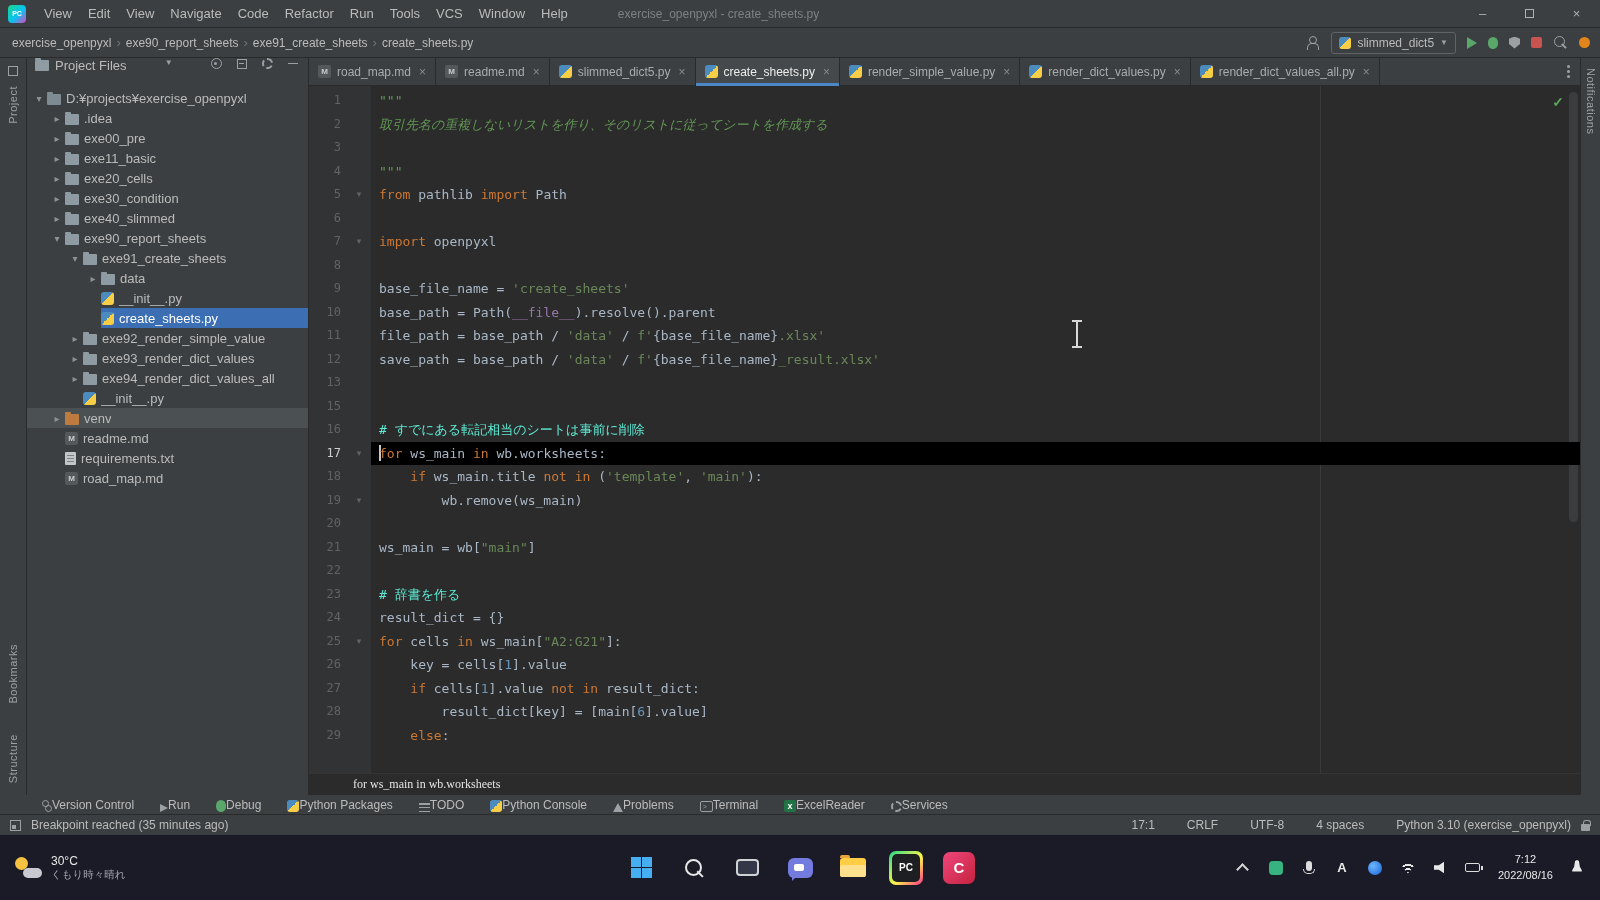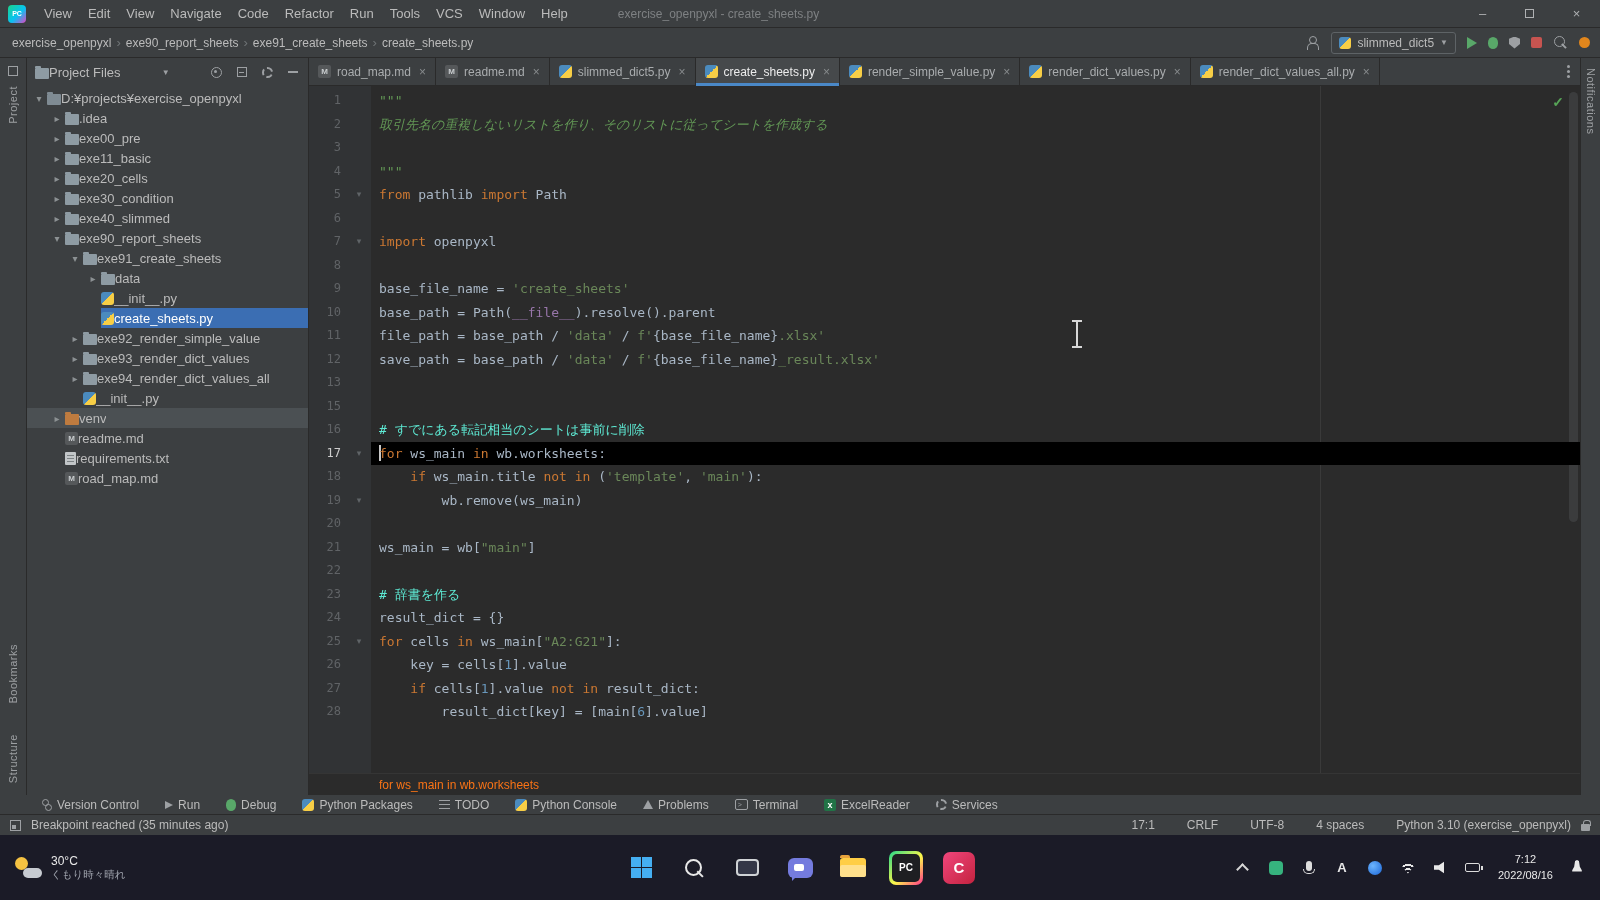--- a/index.html
+++ b/index.html
@@ -39,35 +39,35 @@
   
   #workspace{display:flex;height:737px}
   #left-stripe{width:27px;background:#3C3F41;border-right:1px solid #2A2A2A;display:flex;flex-direction:column;align-items:center;padding:8px 0 12px}
   .vlabel{writing-mode:vertical-rl;transform:rotate(180deg);font-size:11px;color:#9DA0A3;letter-spacing:.5px}
   .vlabel-r{writing-mode:vertical-rl;font-size:11px;color:#9DA0A3;letter-spacing:.5px}
   #left-stripe .stripe-bottom{margin-top:auto;display:flex;flex-direction:column;gap:30px;align-items:center}
   .mini-sq{width:10px;height:10px;border:1px solid #9DA0A3;margin-bottom:10px}
 
   
   #project-panel{width:282px;background:#3C3F41;display:flex;flex-direction:column;border-right:1px solid #2A2A2A}
-  .panel-header{height:28px;display:flex;align-items:center;padding:0 8px;flex:none}
+  .panel-header{height:28px;display:flex;align-items:flex-start;padding:0 8px;gap:6px;flex:none}
   .panel-title{font-size:13px;color:#BBBBBB;white-space:nowrap}
   .ph-icons{margin-left:auto;display:flex;gap:15px;align-items:center;margin-right:2px}
   .icon-locate{width:11px;height:11px;border:1.3px solid #9DA0A3;border-radius:50%;position:relative}
   .icon-locate::after{content:'';position:absolute;left:2.5px;top:2.5px;width:3px;height:3px;border-radius:50%;background:#9DA0A3}
   .icon-collapse{width:10px;height:10px;border:1px solid #9DA0A3;position:relative}
   .icon-collapse::after{content:'';position:absolute;left:1.5px;right:1.5px;top:3.5px;height:1.2px;background:#9DA0A3}
   .icon-gear{width:11px;height:11px;border:2px dashed #9DA0A3;border-radius:50%}
   .icon-hide{width:10px;height:1.6px;background:#9DA0A3}
   #project-tree{flex:1;overflow:hidden;padding-top:2px;font-size:13px}
   .tree-row{height:20px;display:flex;align-items:center;white-space:nowrap;color:#BBBBBB}
   .tree-row .indent{flex:none;height:100%}
   .chev{width:16px;flex:none;text-align:center;color:#8C9193;font-size:10px}
   .rb{display:flex;align-items:center;height:100%;flex:1;min-width:0;padding-right:4px}
-  .tree-label{overflow:hidden;text-overflow:ellipsis}
+  .tree-label{margin-left:5px;overflow:hidden;text-overflow:ellipsis}
   .tree-row.selected .rb{background:#3B6EB3}
   .tree-row.selected .tree-label{color:#FFFFFF}
   .tree-row.hovered{background:#4B5053}
 
   
   .fi{display:inline-block;flex:none;position:relative}
   .fi-folder{width:14px;height:11px;margin-top:2px;color:#8E9BA3;background:currentColor;border-radius:1px}
   .fi-folder::before{content:'';position:absolute;top:-2px;left:0;width:6px;height:2px;background:currentColor;border-radius:1px 1px 0 0}
   .fi-folderx{color:#BE7B3F}
   .fi-project{color:#7F8B93}
@@ -99,29 +99,29 @@
   .tk-kw{color:#CC7832}
   .tk-str{color:#6A8759}
   .tk-doc{color:#629755;font-style:italic}
   .tk-com{color:#5eead4}
   .tk-num{color:#6897BB}
   .tk-def{color:#A9B7C6}
   .tk-dun{color:#9876AA}
   .caret{display:inline-block;width:1.5px;height:16px;background:#C8C8C8;vertical-align:-3px;margin-right:-1.5px}
   .inspect{position:absolute;top:8px;right:16px;color:#57A557;font-size:14px;font-weight:bold}
   .vthumb{position:absolute;top:6px;right:2px;width:9px;height:430px;background:rgba(169,175,183,.13);border-radius:5px}
-  #context-bar{height:22px;background:#2B2B2B;border-top:1px solid #353535;display:flex;align-items:center;padding-left:70px;font-family:Liberation Sans, sans-serif;font-size:12px;color:#f97316;flex:none}
+  #context-bar{height:22px;background:#2B2B2B;border-top:1px solid #353535;display:flex;align-items:center;padding-left:44px;font-family:Liberation Serif, serif;font-size:12px;color:#e5e5e5;flex:none}
   #right-stripe{width:20px;background:#3C3F41;border-left:1px solid #2A2A2A;display:flex;flex-direction:column;align-items:center;padding-top:10px;gap:8px}
   .mouse-ibeam{position:absolute;left:762px;top:262px;width:12px;height:28px;pointer-events:none}
   .mouse-ibeam::before{content:'';position:absolute;left:5px;top:2px;width:2px;height:24px;background:#D8D8D8}
   .mouse-ibeam::after{content:'';position:absolute;left:1px;top:0;width:10px;height:2px;background:#D8D8D8;box-shadow:0 26px 0 #D8D8D8}
 
   
   #toolbar{height:20px;background:#3C3F41;display:flex;align-items:center;font-size:12px;color:#BBBBBB;padding-left:42px;gap:26px;border-bottom:1px solid #2A2A2A}
-  .tool-btn{display:flex;align-items:center;gap:5px;white-space:nowrap}
+  .tool-btn{display:flex;align-items:flex-end;white-space:nowrap}
   .ic{display:inline-block;flex:none}
   .icon-vcs{width:10px;height:12px;position:relative}
   .icon-vcs::before{content:'';position:absolute;left:0;top:0;width:5px;height:5px;border:1.4px solid #9DA0A3;border-radius:50%}
   .icon-vcs::after{content:'';position:absolute;right:0;bottom:0;width:5px;height:5px;border:1.4px solid #9DA0A3;border-radius:50%}
   .icon-rung{width:0;height:0;border-left:8px solid #9DA0A3;border-top:4.5px solid transparent;border-bottom:4.5px solid transparent}
   .icon-todo{width:11px;height:9px;background:repeating-linear-gradient(180deg,#9DA0A3 0 1.5px,transparent 1.5px 3.8px)}
   .icon-problem{width:0;height:0;border-left:5.5px solid transparent;border-right:5.5px solid transparent;border-bottom:9.5px solid #9DA0A3}
   .icon-term{width:13px;height:11px;border:1px solid #9DA0A3;border-radius:2px;position:relative}
   .icon-term::before{content:'>';position:absolute;left:2px;top:0px;font-size:7px;color:#9DA0A3;line-height:9px}
   .icon-excel{width:12px;height:12px;background:#217346;border-radius:2px;position:relative}
@@ -599,20 +599,25 @@
           <div class="crow">
             <span class="gnum">27</span>
             <span class="gfold"></span>
             <span class="ctext"><span class="tk-def">    </span><span class="tk-kw">if</span><span class="tk-def"> cells[</span><span class="tk-num">1</span><span class="tk-def">].value </span><span class="tk-kw">not in</span><span class="tk-def"> result_dict:</span></span>
           </div>
           <div class="crow">
             <span class="gnum">28</span>
             <span class="gfold"></span>
             <span class="ctext"><span class="tk-def">        result_dict[key] = [main[</span><span class="tk-num">6</span><span class="tk-def">].value]</span></span>
           </div>
+          <div class="crow">
+            <span class="gnum">29</span>
+            <span class="gfold"></span>
+            <span class="ctext"><span class="tk-def">    </span><span class="tk-kw">else</span><span class="tk-def">:</span></span>
+          </div>
         </div>
       <div id="context-bar">for ws_main in wb.worksheets</div>
       <div class="mouse-ibeam"></div>
     </div>
 
     <div id="right-stripe">
       <span class="vlabel-r">Notifications</span>
     </div>
   </div>
 

